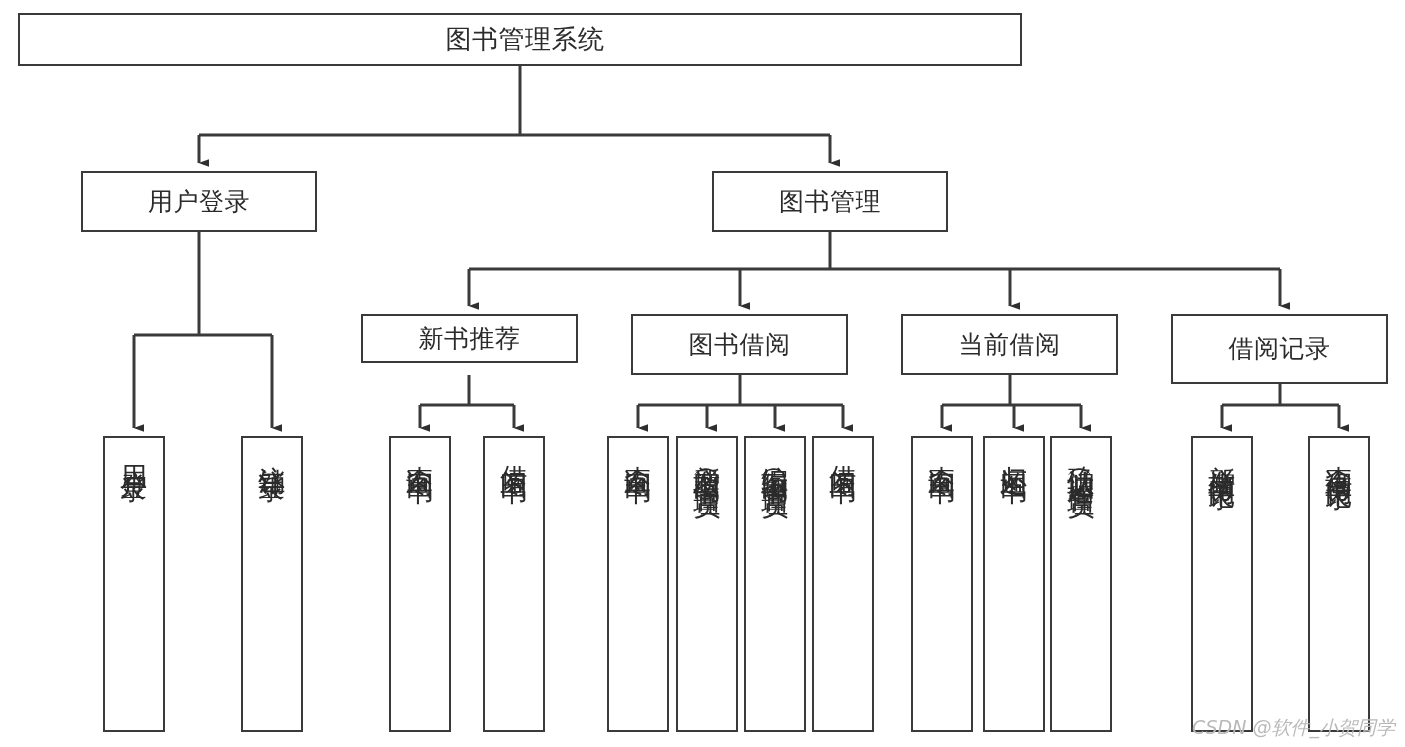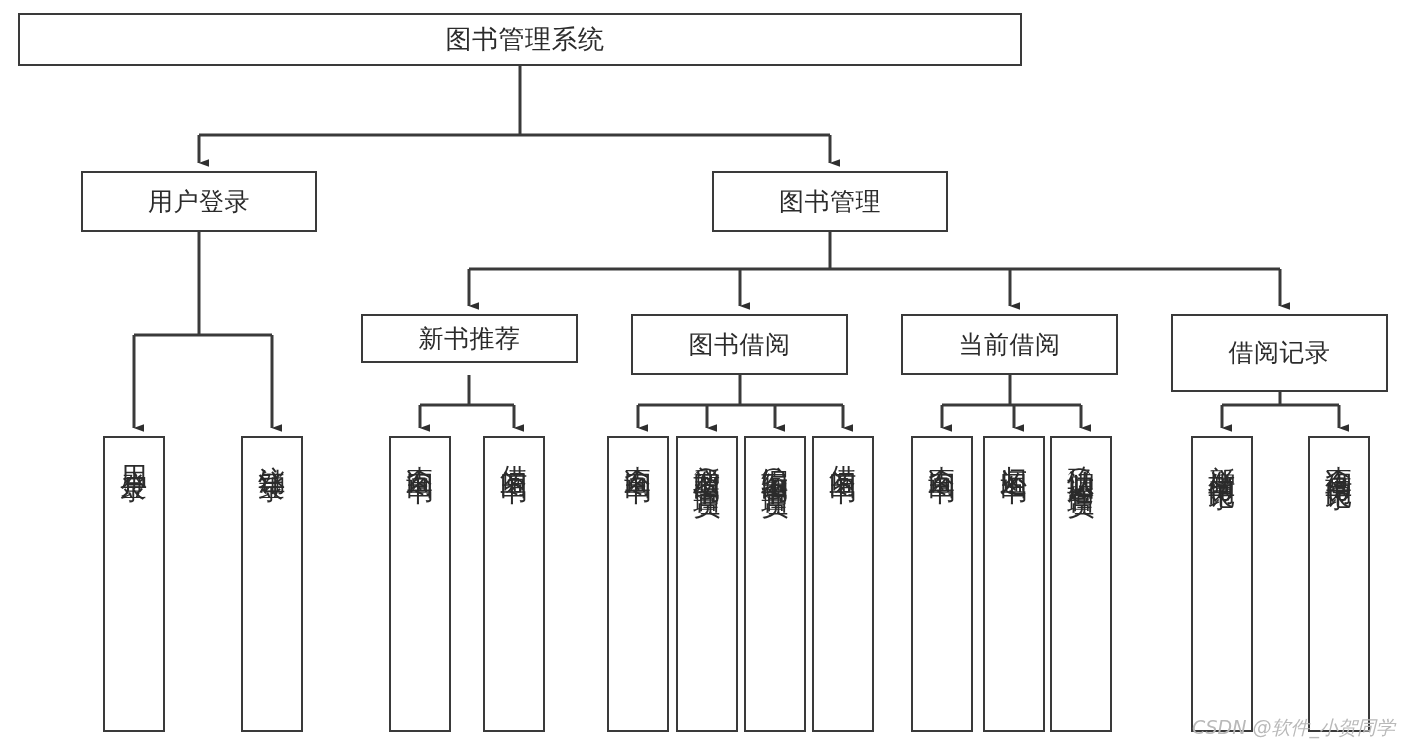--- a/index.html
+++ b/index.html
@@ -144,21 +144,21 @@
 
   <div class="node horiz" style="left: 361px; top: 314px; width: 217px; height: 49px;">
     <span class="node-label">新书推荐</span>
   </div>
   <div class="node horiz" style="left: 631px; top: 314px; width: 217px; height: 61px;">
     <span class="node-label">图书借阅</span>
   </div>
   <div class="node horiz" style="left: 901px; top: 314px; width: 217px; height: 61px;">
     <span class="node-label">当前借阅</span>
   </div>
-  <div class="node horiz" style="left: 1171px; top: 314px; width: 217px; height: 78px;">
+  <div class="node horiz" style="left: 1171px; top: 314px; width: 217px; height: 70px;">
     <span class="node-label">借阅记录</span>
   </div>
 
   <div class="node vert" style="left: 103px; top: 436px; width: 62px; height: 296px;">
     <span class="node-label">用户登录</span>
   </div>
   <div class="node vert" style="left: 241px; top: 436px; width: 62px; height: 296px;">
     <span class="node-label">注销登录</span>
   </div>
 

